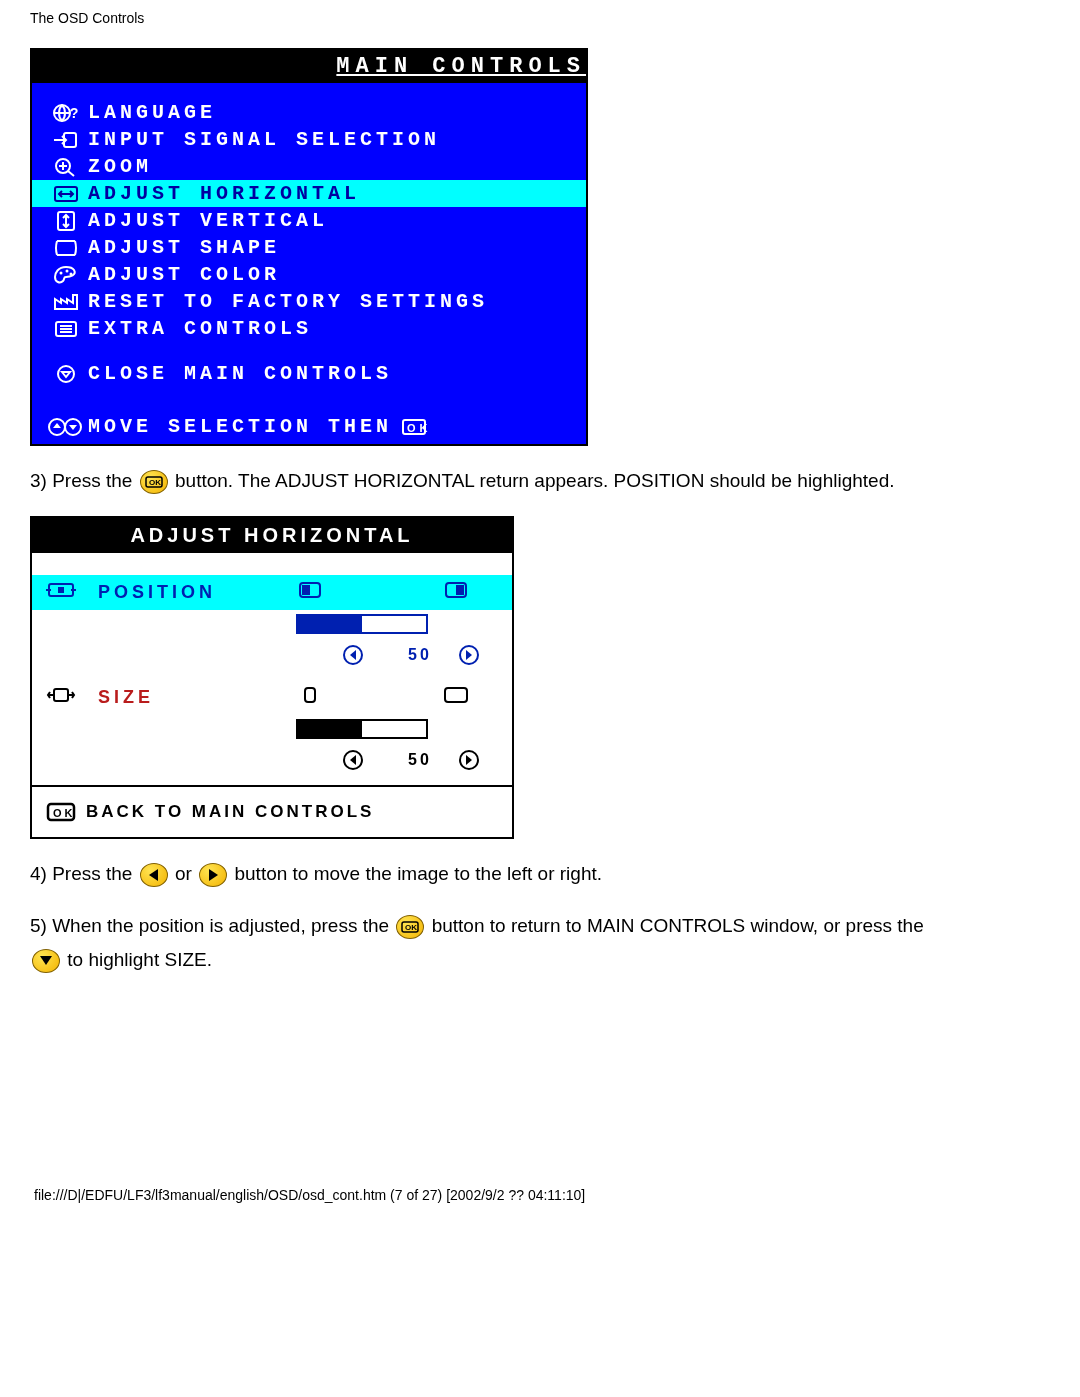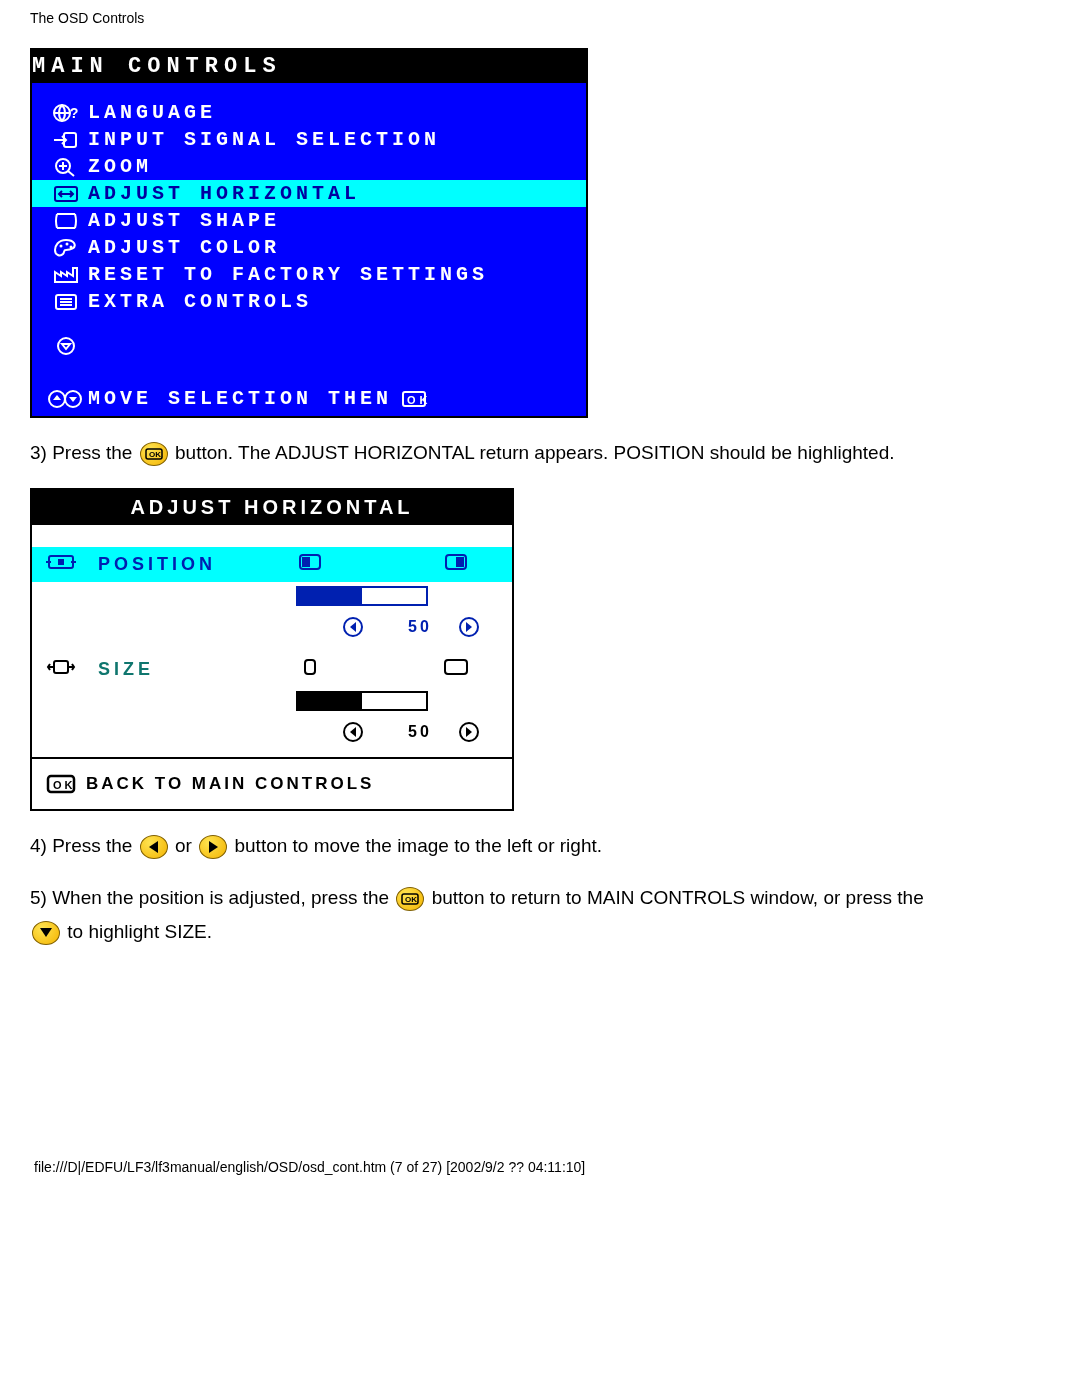--- a/index.html
+++ b/index.html
@@ -24,24 +24,25 @@
     width: 554px;
     border: 2px solid #000;
     background: #0000ff;
     color: #fff;
     font-family: "Courier New", monospace;
     font-weight: bold;
     letter-spacing: 4px;
   }
   .osd-title {
     background: #000;
-    text-align: left;
+    text-align: right;
     font-size: 22px;
     padding: 4px 0;
     letter-spacing: 6px;
+    text-decoration: underline;
   }
   .osd-body {
     padding: 16px 0 0 0;
   }
   .osd-row {
     display: flex;
     align-items: center;
     padding: 2px 0 2px 12px;
     font-size: 20px;
   }
@@ -116,21 +117,21 @@
     padding: 6px 0;
   }
   .adj-spacer { height: 22px; }
   .adj-row {
     display: grid;
     grid-template-columns: 52px 1fr 56px 90px 56px;
     align-items: center;
     padding: 4px 14px;
     color: #0020b0;
   }
-  .adj-row.size { color: #0f766e; }
+  .adj-row.size { color: #b91c1c; }
   .adj-row.highlight { background: #00ffff; }
   .adj-label { font-size: 18px; letter-spacing: 4px; }
   .adj-bar-row {
     display: grid;
     grid-template-columns: 52px 1fr 56px 90px 56px;
     align-items: center;
     padding: 0 14px 6px 14px;
   }
   .bar {
     grid-column: 3 / span 3;
@@ -216,20 +217,29 @@
           <svg width="28" height="22">
               <rect class="ico-b" x="3" y="4" width="22" height="14" rx="2"></rect>
               <path class="ico-b" d="M7 11 H21 M10 8 L7 11 L10 14 M18 8 L21 11 L18 14"></path>
             </svg>
         </span>
         <span>ADJUST HORIZONTAL</span>
       </div>
       <div class="osd-row">
         <span class="icon">
           <svg width="28" height="22">
+              <rect class="ico" x="6" y="2" width="16" height="18" rx="2"></rect>
+              <path class="ico" d="M14 5 V17 M11 8 L14 5 L17 8 M11 14 L14 17 L17 14"></path>
+            </svg>
+        </span>
+        <span>ADJUST VERTICAL</span>
+      </div>
+      <div class="osd-row">
+        <span class="icon">
+          <svg width="28" height="22">
               <path class="ico" d="M5 4 Q3 11 5 18 M23 4 Q25 11 23 18 M5 4 H23 M5 18 H23"></path>
             </svg>
         </span>
         <span>ADJUST SHAPE</span>
       </div>
       <div class="osd-row">
         <span class="icon">
           <svg width="28" height="22">
               <path class="ico" d="M14 3 C6 3 3 9 3 13 C3 18 8 20 11 17 C13 15 11 13 14 13 C18 13 25 11 22 6 C20 3 17 3 14 3 Z"></path>
               <circle cx="9" cy="9" r="1.5" fill="#fff"></circle>
@@ -258,20 +268,21 @@
       </div>
 
       <div class="osd-sep"></div>
       <div class="osd-row">
         <span class="icon">
           <svg width="28" height="22">
               <circle class="ico" cx="14" cy="11" r="8"></circle>
               <path class="ico" d="M10 9 L14 14 L18 9 Z" fill="#fff"></path>
             </svg>
         </span>
+        <span>CLOSE MAIN CONTROLS</span>
       </div>
       <div class="osd-sep"></div>
 
       <div class="osd-footer">
         <span class="icon">
           <svg width="36" height="22">
             <circle class="ico" cx="9" cy="11" r="8"></circle>
               <path d="M5 12 L9 7 L13 12 Z" fill="#fff"></path>
             <circle class="ico" cx="25" cy="11" r="8"></circle>
               <path d="M21 9 L25 14 L29 9 Z" fill="#fff"></path>

